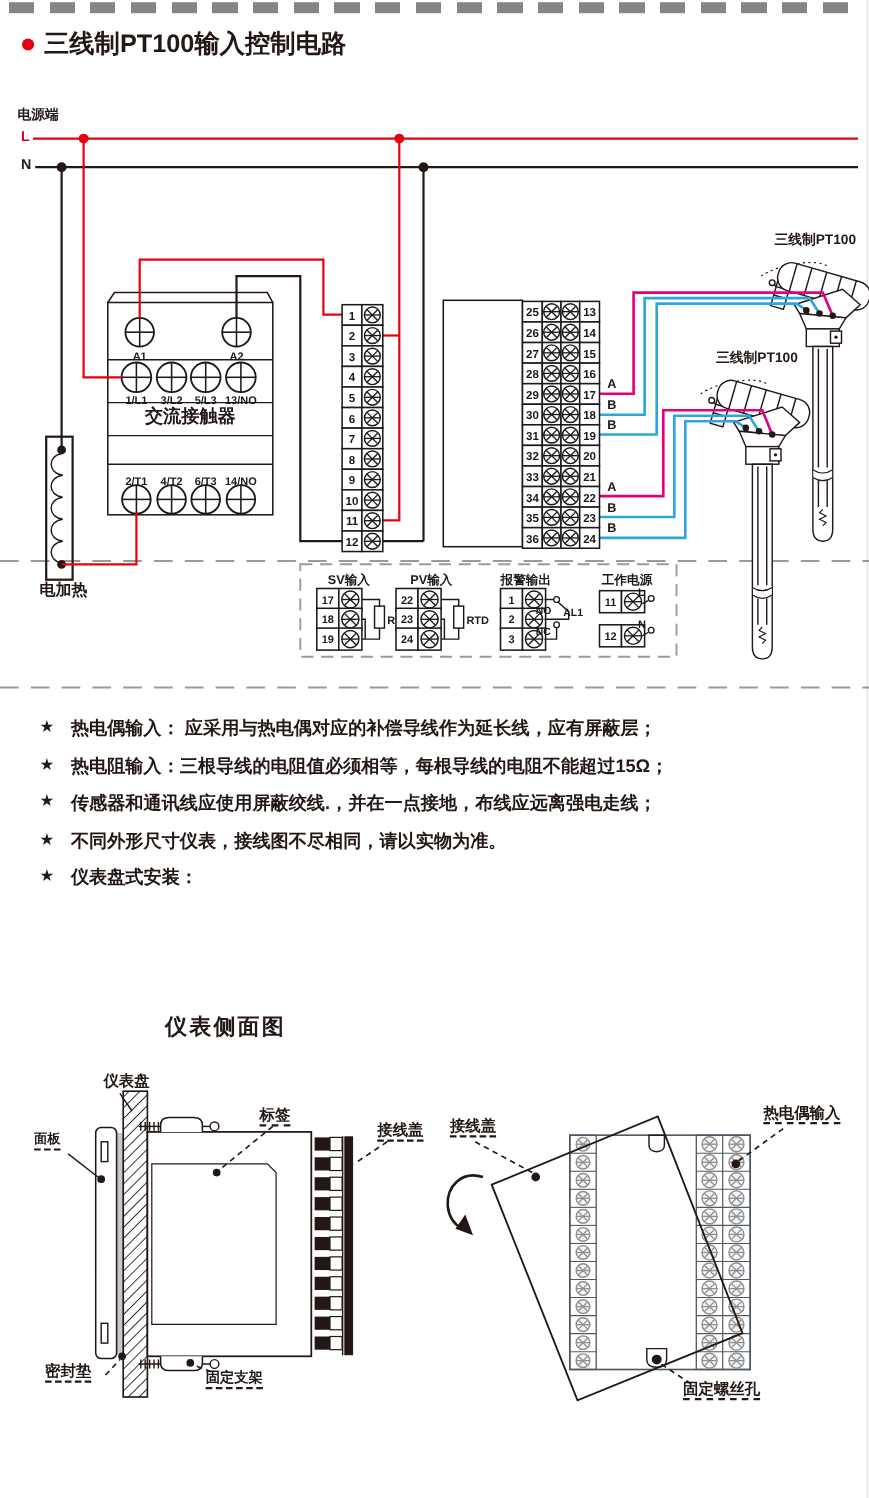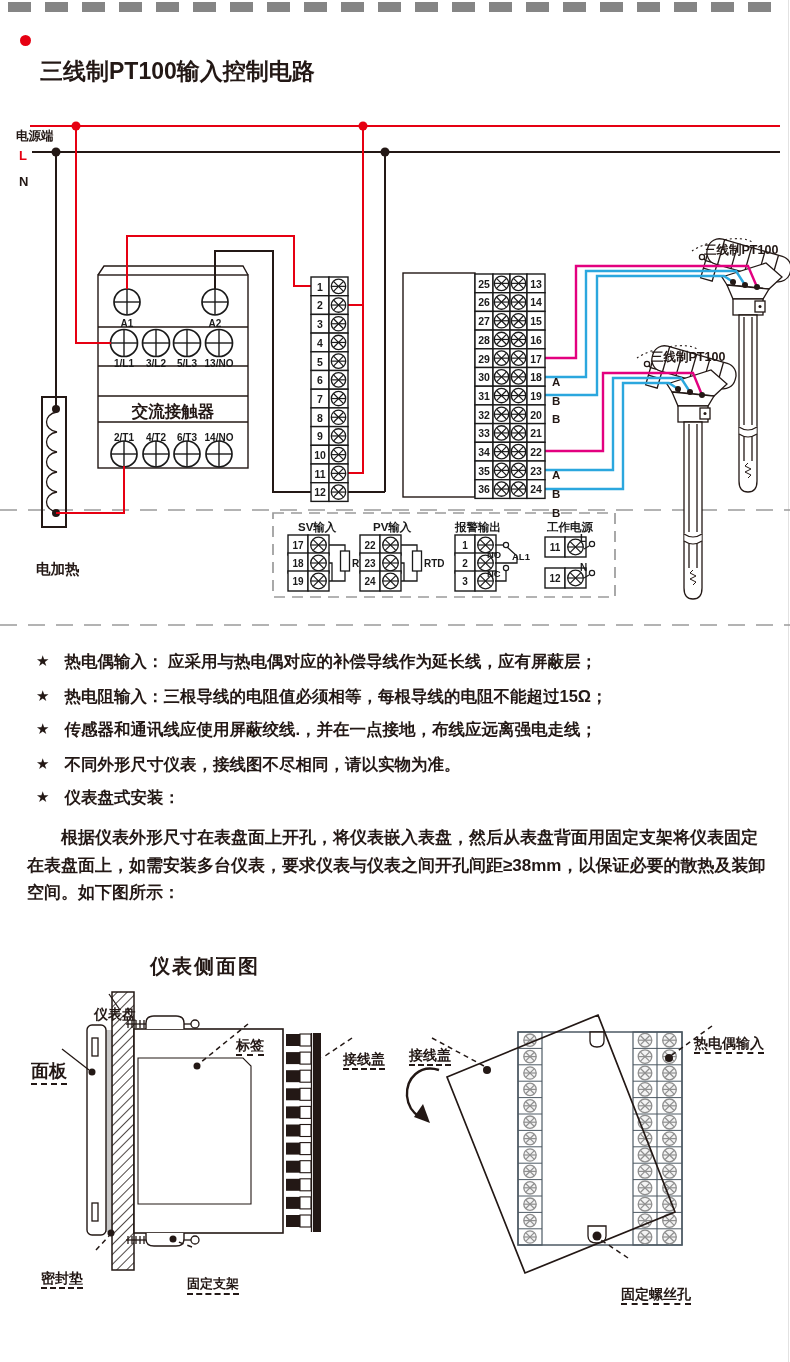--- a/index.html
+++ b/index.html
@@ -2,21 +2,21 @@
 <html style="--red: #e60012; --magenta: #e3007f; --blue: #2ba7de; --ink: #231815; --gray-dash: #9a9a9a; --steel: #4e5a64; --screw-gray: #8f8f8f;"><head>
 <meta charset="utf-8">
 <style>
   :root{
     --red:#e60012; --magenta:#e3007f; --blue:#2ba7de; --ink:#231815;
     --gray-dash:#9a9a9a; --steel:#4e5a64; --screw-gray:#8f8f8f; --gasket:#c8c8c8; --torn:#858585;
   }
   html,body{margin:0;padding:0;background:#fff;}
   .page{position:relative;width:790px;height:1362px;background:#fff;overflow:hidden;
         font-family:"Liberation Sans","DejaVu Sans",sans-serif;color:var(--ink);}
-  .lbl{position:absolute;font-weight:bold;white-space:nowrap;z-index:3;color:var(--ink);line-height:1.15;margin-top:32px;}
+  .lbl{position:absolute;font-weight:bold;white-space:nowrap;z-index:3;color:var(--ink);line-height:1.15;}
   .du{border-bottom:2px dashed var(--ink);padding-bottom:1px;}
   .reddot{position:absolute;width:11px;height:11px;border-radius:50%;background:var(--red);z-index:3;}
   .torn{position:absolute;left:8px;top:2px;width:774px;height:10px;z-index:3;
         background:repeating-linear-gradient(90deg,var(--torn) 0 23px,transparent 23px 37px);}
   .pageedge{position:absolute;right:1px;top:0;width:1px;height:100%;background:#e2e2e2;z-index:1;}
   svg.art{position:absolute;left:0;top:0;z-index:2;}
   .sk{fill:none;stroke:var(--ink);stroke-width:2;}
   .sk-red{fill:none;stroke:var(--red);stroke-width:2;}
   .sk-pink{fill:none;stroke:var(--magenta);stroke-width:2.4;}
   .sk-blue{fill:none;stroke:var(--blue);stroke-width:2.4;}
@@ -893,25 +893,24 @@
     </div>
   <div class="bullet-row" style="top:754px;">
       <span class="star">★</span>
       <span>不同外形尺寸仪表，接线图不尽相同，请以实物为准。</span>
     </div>
   <div class="bullet-row" style="top:787px;">
       <span class="star">★</span>
       <span>仪表盘式安装：</span>
     </div>
 
-  <div class="para">根据仪表外形尺寸在表盘面上开孔，将仪表嵌入表盘，然后从表盘背面用固定支架将仪表固定在表盘面上，如需安装多台仪表，要求仪表与仪表之间开孔间距≥38mm，以保证必要的散热及装卸空间。如下图所示：</div>
   <div class="lbl heading-serif" style="left:150px;top:923px;">仪表侧面图</div>
 
   <div class="lbl" style="left:94px;top:974px;font-size:14px;">仪表盘</div>
-  <div class="lbl du" style="left:31px;top:1029px;font-size:18px;">面板</div>
+  <div class="lbl du" style="left:31px;top:1029px;font-size:12px;">面板</div>
   <div class="lbl du" style="left:236px;top:1005px;font-size:14px;">标签</div>
   <div class="lbl du" style="left:343px;top:1019px;font-size:14px;">接线盖</div>
   <div class="lbl du" style="left:41px;top:1238px;font-size:14px;">密封垫</div>
   <div class="lbl du" style="left:187px;top:1245px;font-size:13px;">固定支架</div>
 
   <div class="lbl du" style="left:409px;top:1015px;font-size:14px;">接线盖</div>
   <div class="lbl du" style="left:694px;top:1003px;font-size:14px;">热电偶输入</div>
   <div class="lbl du" style="left:621px;top:1254px;font-size:14px;">固定螺丝孔</div>
 
 </div>

